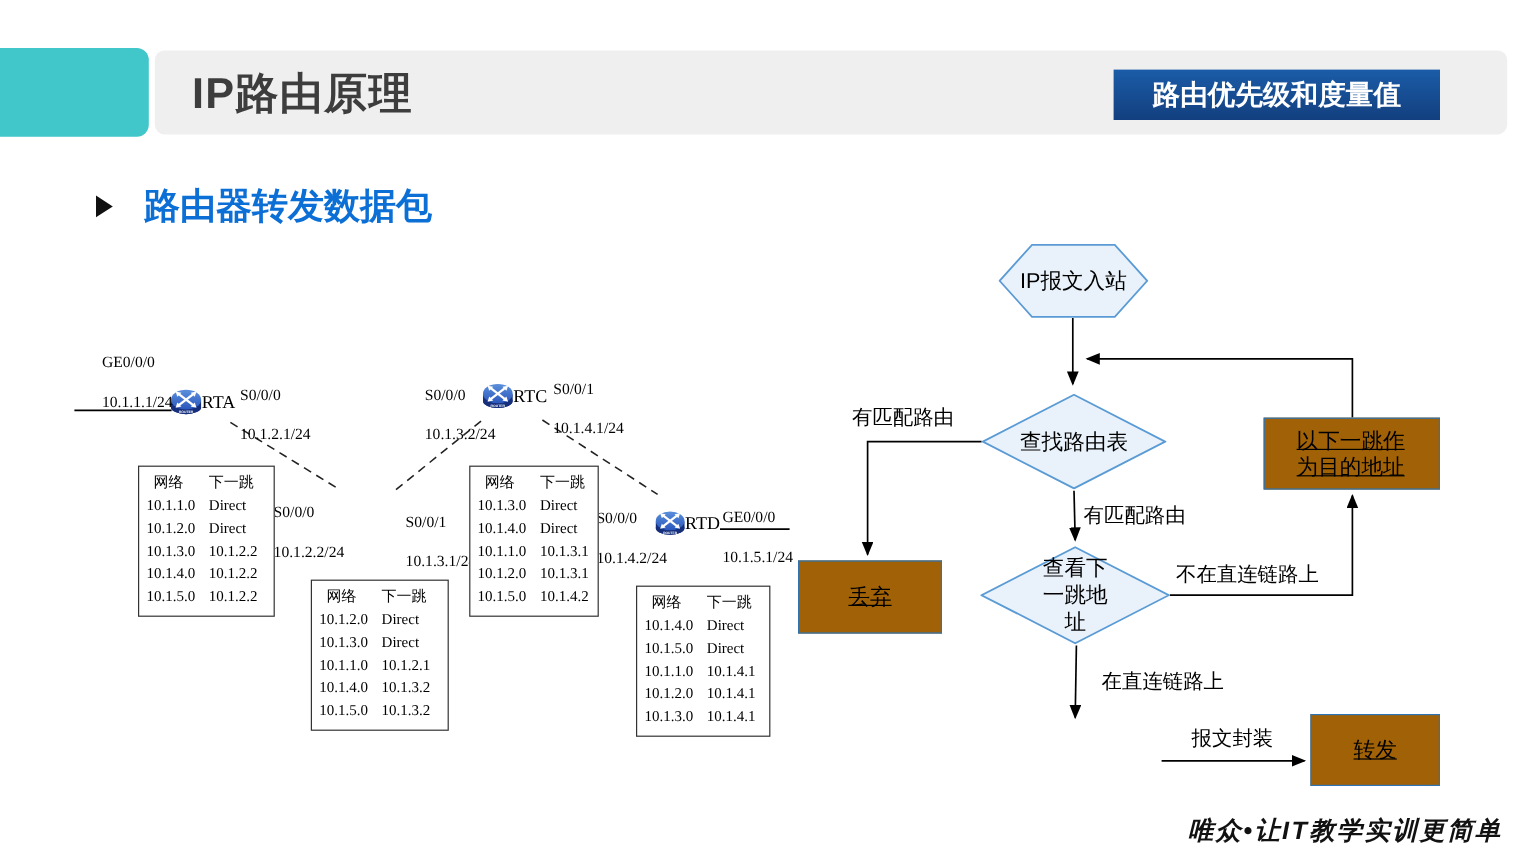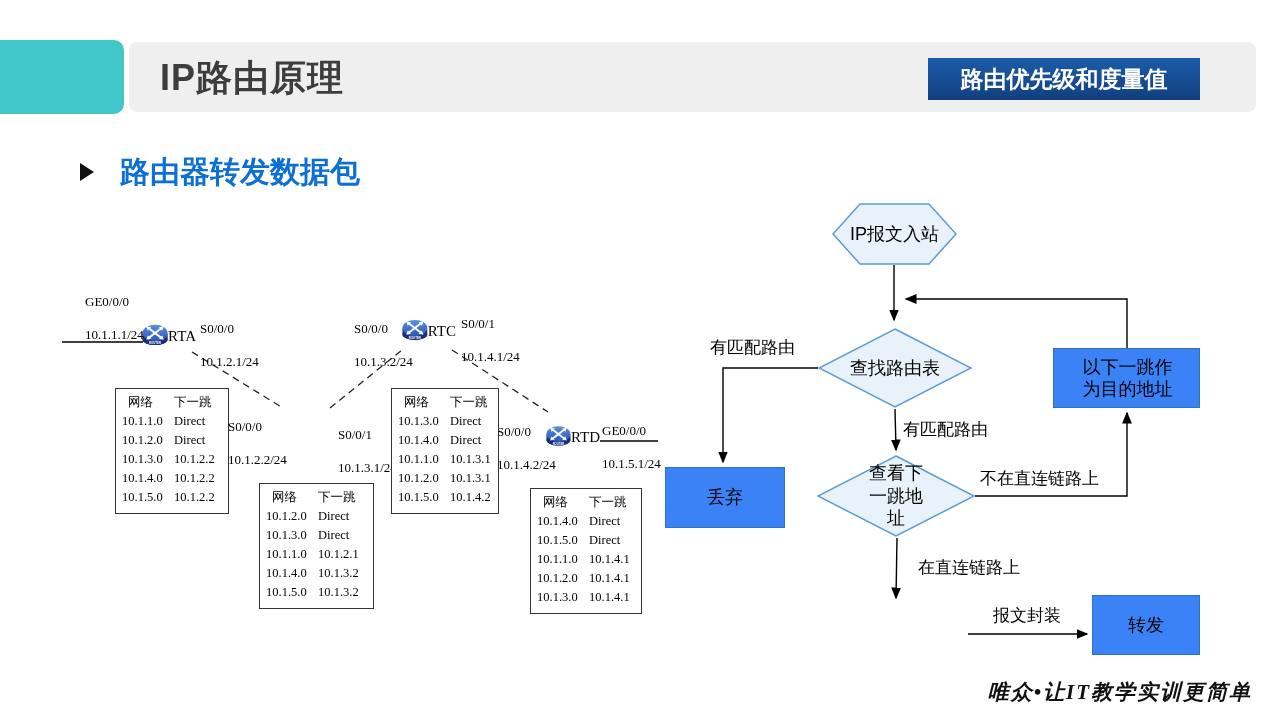--- a/index.html
+++ b/index.html
@@ -32,30 +32,30 @@
          font-family:"Liberation Serif",serif;font-size:13px;line-height:1.1;color:#000;}
   .rtable{position:absolute;background:#fff;border:1px solid #333;
           padding:4px 4px 6px 6px;font-family:"Liberation Serif",serif;font-size:12.5px;color:#000;}
   .rt-row{display:grid;grid-template-columns:52px 1fr;line-height:19px;}
   .rt-row.hdr span:first-child{padding-left:6px;}
 
   
   .fc-node{position:absolute;display:flex;align-items:center;justify-content:center;}
   .fc-node svg{position:absolute;left:0;top:0;}
   .fc-text{position:relative;z-index:2;font-size:18px;color:#000;text-align:center;line-height:1.25;}
-  .fc-rect{position:absolute;background:#3b82f6;border:1.5px solid #2E74B5;box-sizing:border-box;
+  .fc-rect{position:absolute;background:#a16207;border:1.5px solid #2E74B5;box-sizing:border-box;
            display:flex;align-items:center;justify-content:center;font-size:18px;color:#000;
-           text-align:right;line-height:1.25;}
+           text-align:left;line-height:1.25;text-decoration:underline;}
   .edge-label{position:absolute;font-size:17px;color:#000;white-space:nowrap;}
 
   
   #lines{position:absolute;left:0;top:0;width:1280px;height:720px;pointer-events:none;}
 
   
-  .watermark{position:absolute;right:28px;top:678px;font-family:Liberation Serif, serif;
+  .watermark{position:absolute;right:28px;top:678px;font-family:Liberation Sans, sans-serif;
              font-style:italic;font-weight:bold;font-size:21px;color:#111;letter-spacing:2px;}
 </style>
 </head>
 <body>
 
 <div id="page">
 
   <div class="accent-block"></div>
   <div class="title-bar"></div>
   <div class="page-title">IP路由原理</div>

